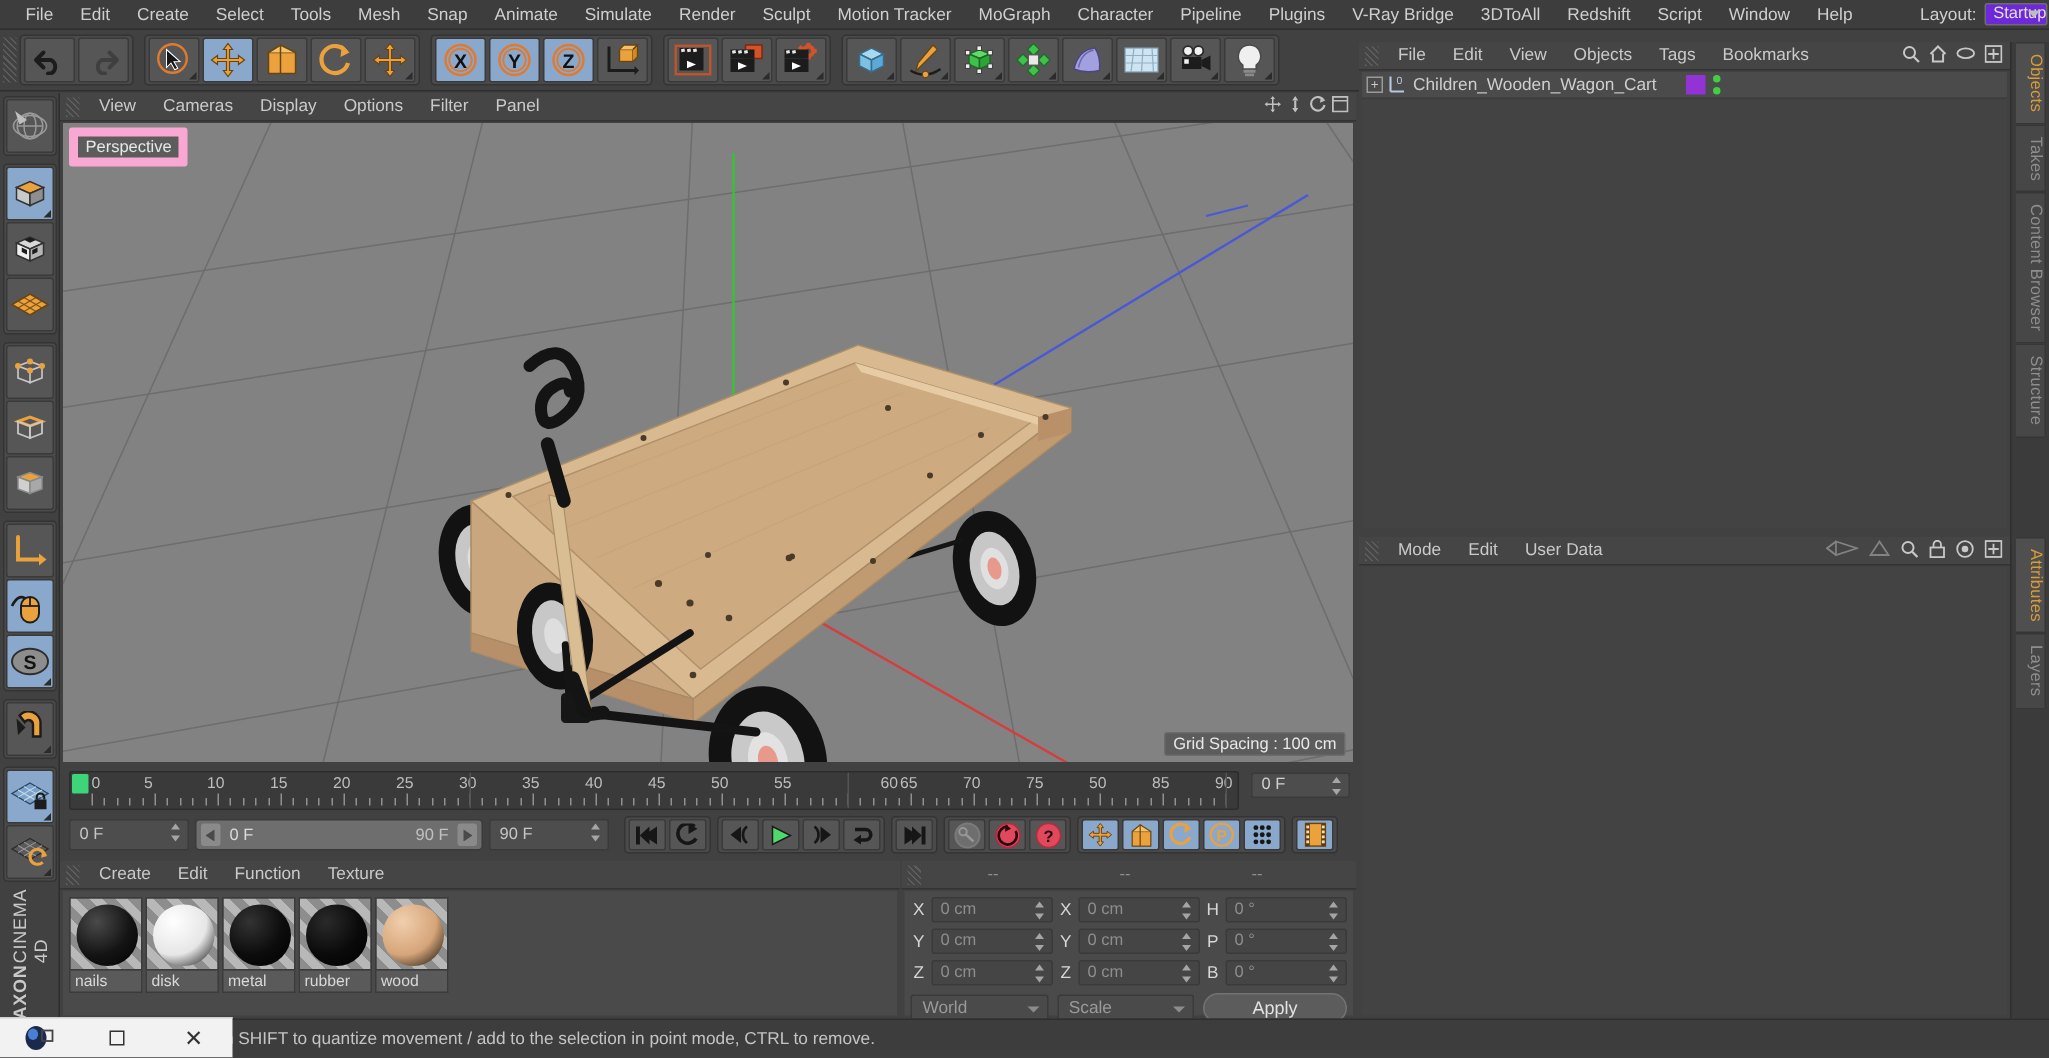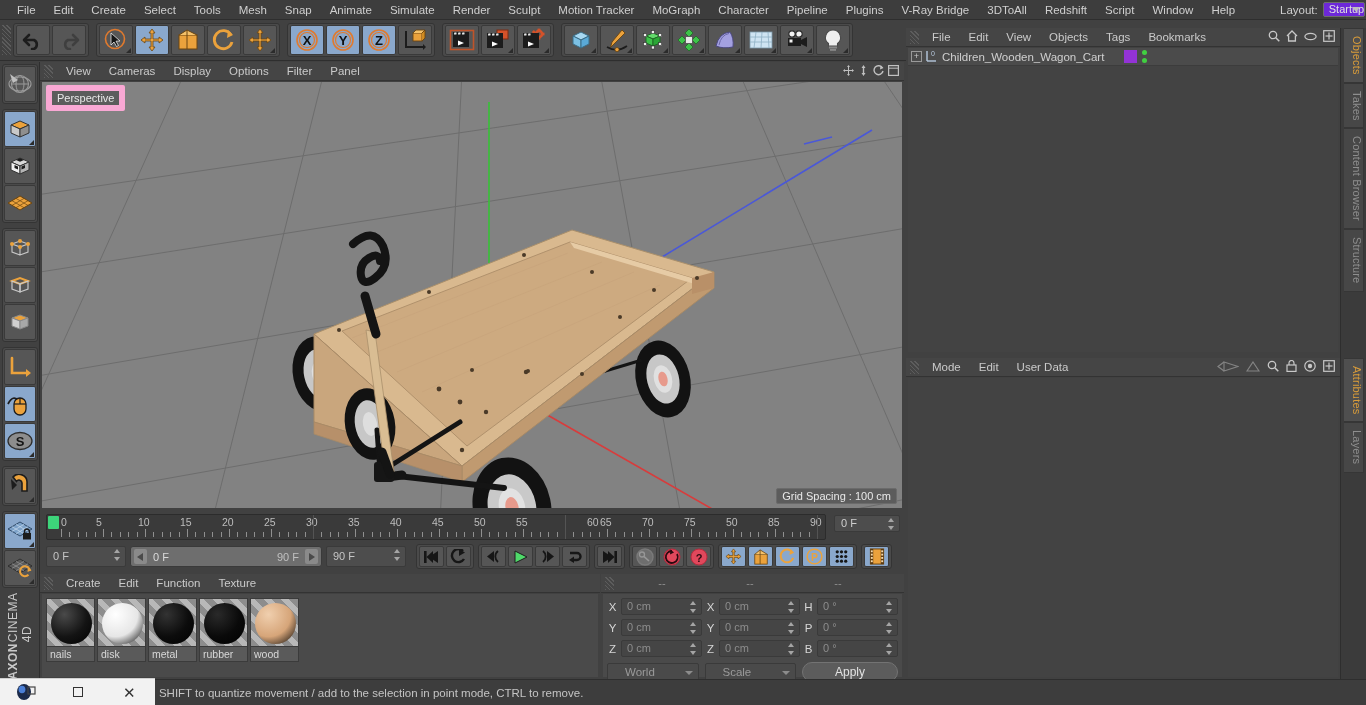--- a/index.html
+++ b/index.html
@@ -193,21 +193,21 @@
   #coord-body{position:absolute;left:2px;top:20px;right:2px;bottom:2px;background:#4a4a4a;padding:4px 4px;}
   .coord-row{display:flex;align-items:center;margin-bottom:4px;gap:3px;}
   .coord-lbl{width:11px;font-size:11.5px;color:#d6d6d6;text-align:center;flex:none;}
   .coord-inp{
     flex:1;height:17px;background:#454545;border:1px solid #3a3a3a;border-radius:2px;
     color:#8d8d8d;font-size:11px;line-height:15px;padding-left:5px;position:relative;
   }
   .coord-bottom{display:flex;gap:6px;margin-top:5px;align-items:center;}
   .coord-sel{
     flex:1;height:19px;background:#4a4a4a;border:1px solid #3a3a3a;border-radius:2px;
-    color:#9a9a9a;font-size:11.5px;line-height:17px;padding-left:17px;position:relative;
+    color:#9a9a9a;font-size:11.5px;line-height:17px;padding-left:7px;position:relative;
   }
   .coord-sel .caret{position:absolute;right:5px;top:7px;width:0;height:0;border-left:4px solid transparent;border-right:4px solid transparent;border-top:4px solid #8c8c8c;}
   #apply-btn{
     width:96px;height:20px;background:#5c5c5c;border:1px solid #737373;border-radius:10px;
     color:#e2e2e2;font-size:12px;line-height:18px;text-align:center;
   }
 
   
   #objpanel{position:absolute;left:906px;top:28px;right:26px;height:326px;background:#414141;}
   #obj-header{height:19px;background:#454545;display:flex;align-items:center;border-bottom:1px solid #333;padding-left:4px;}

